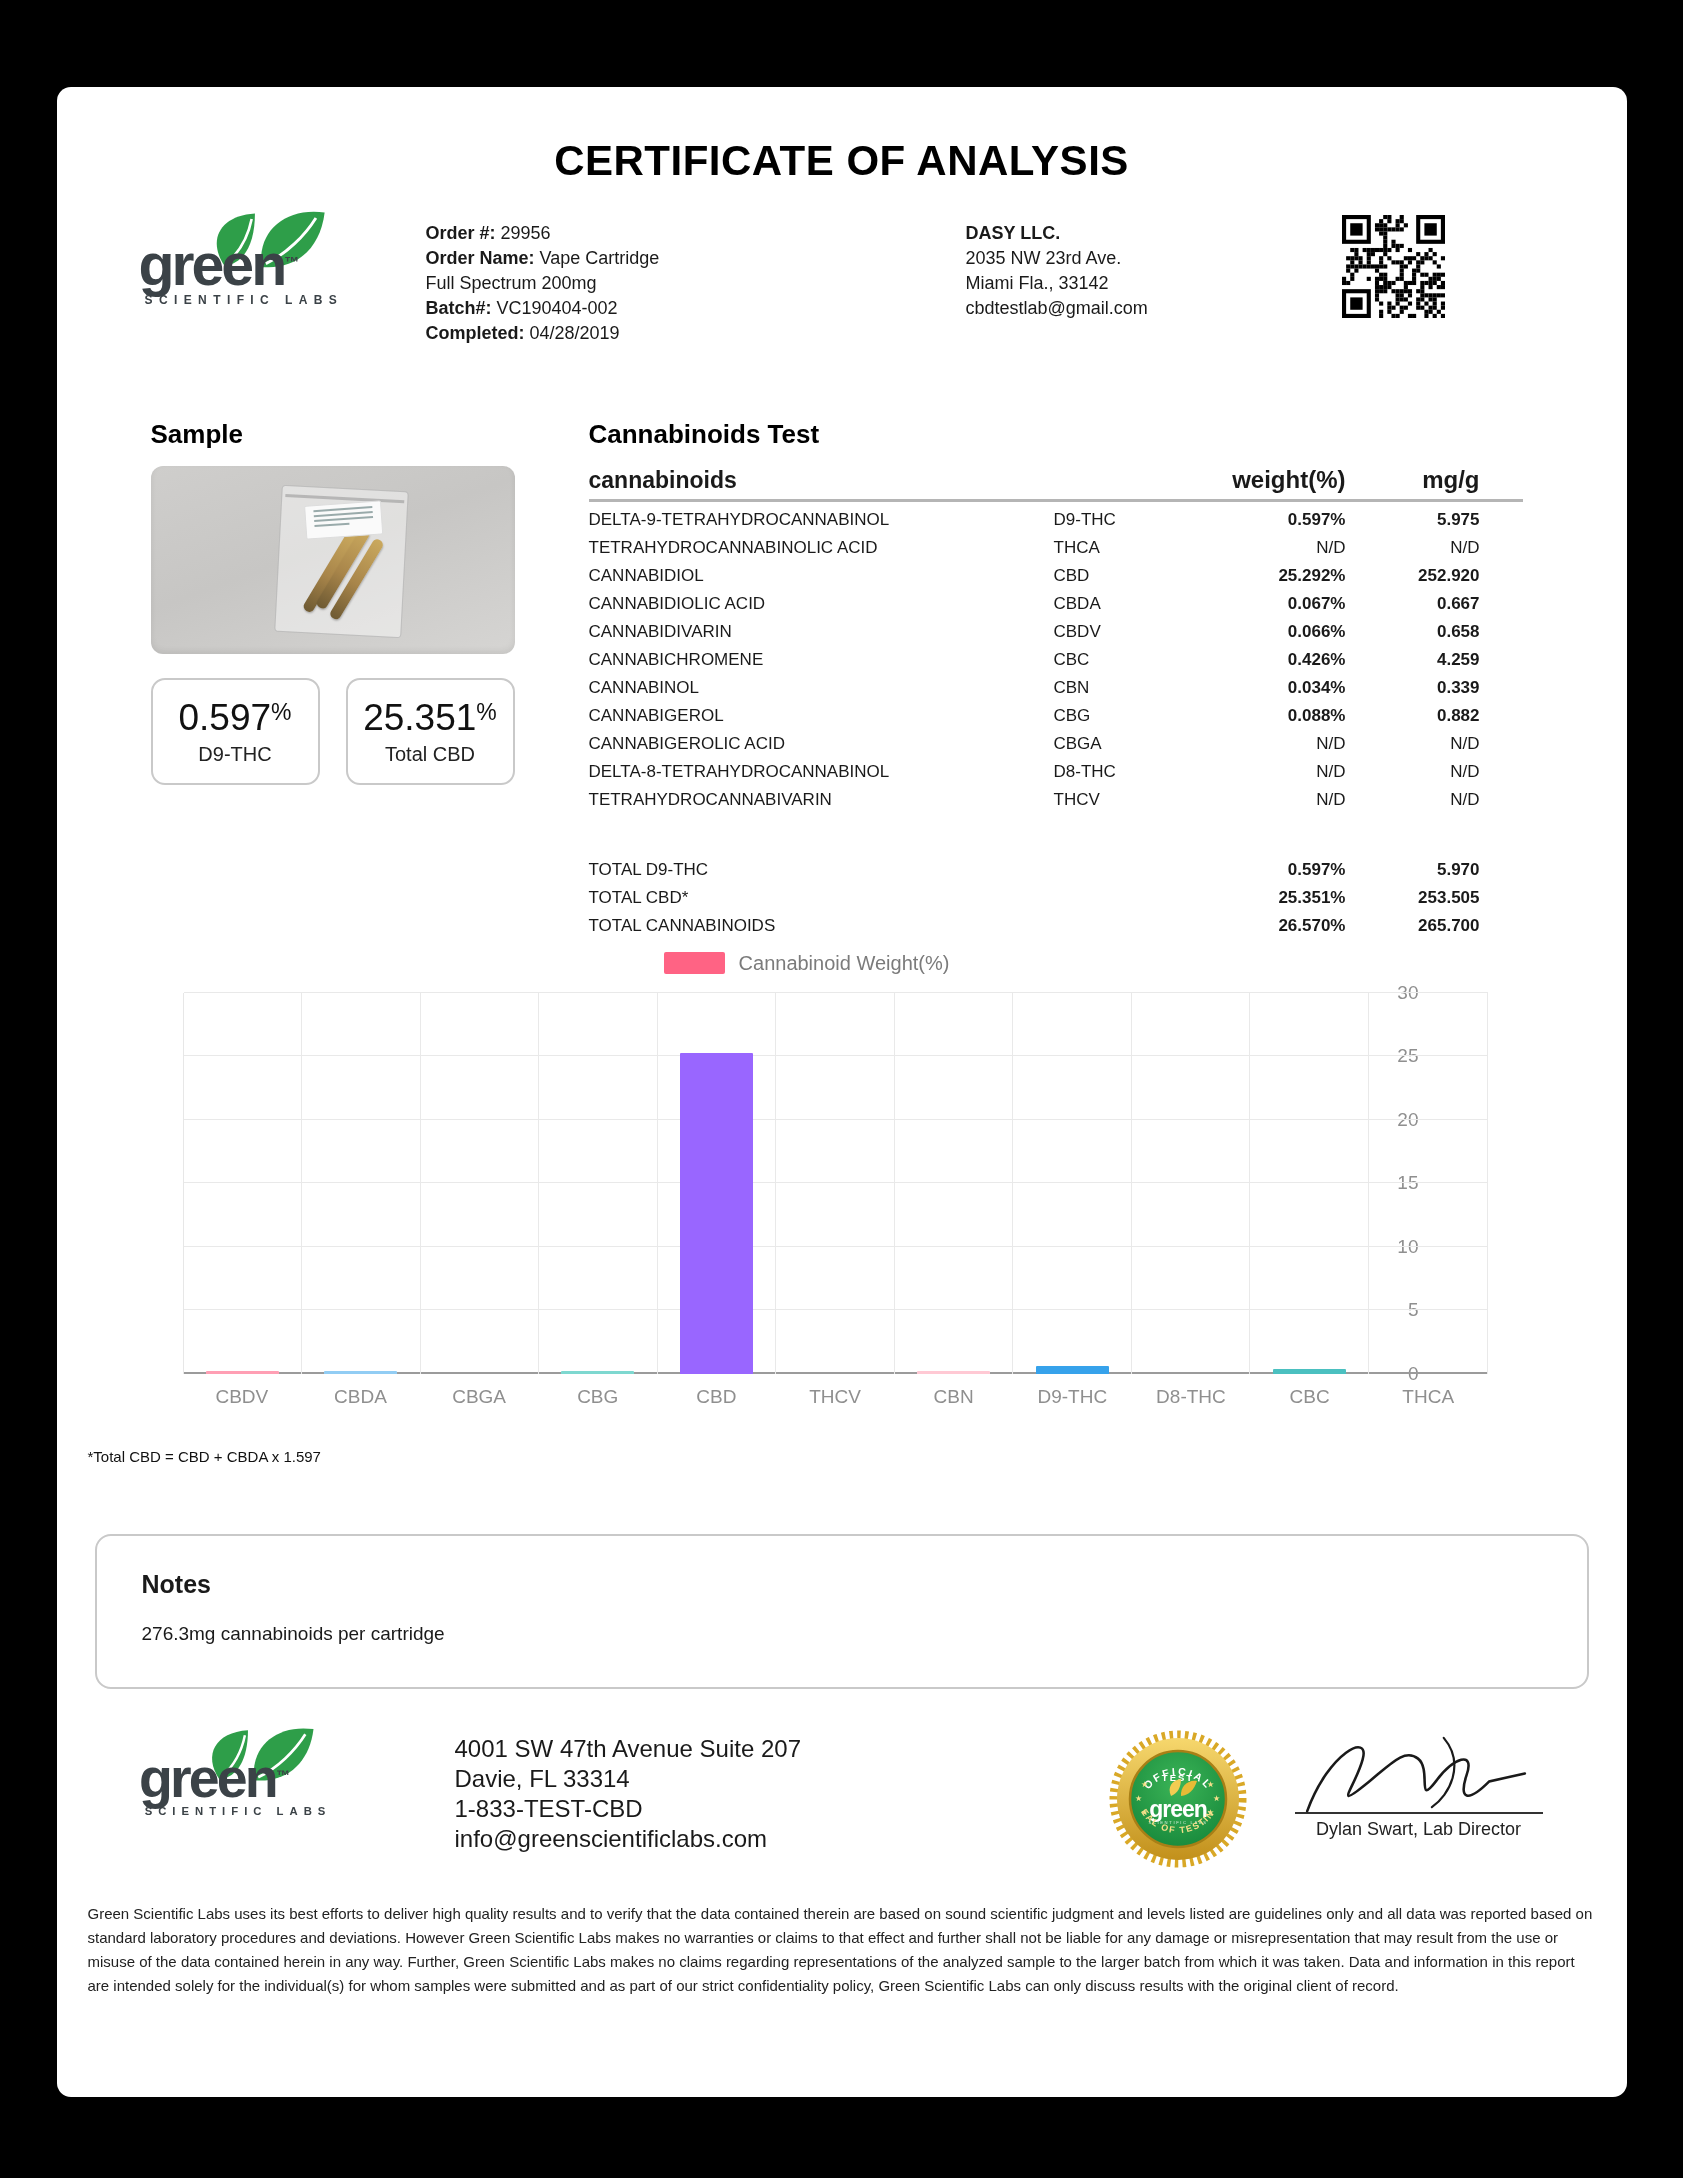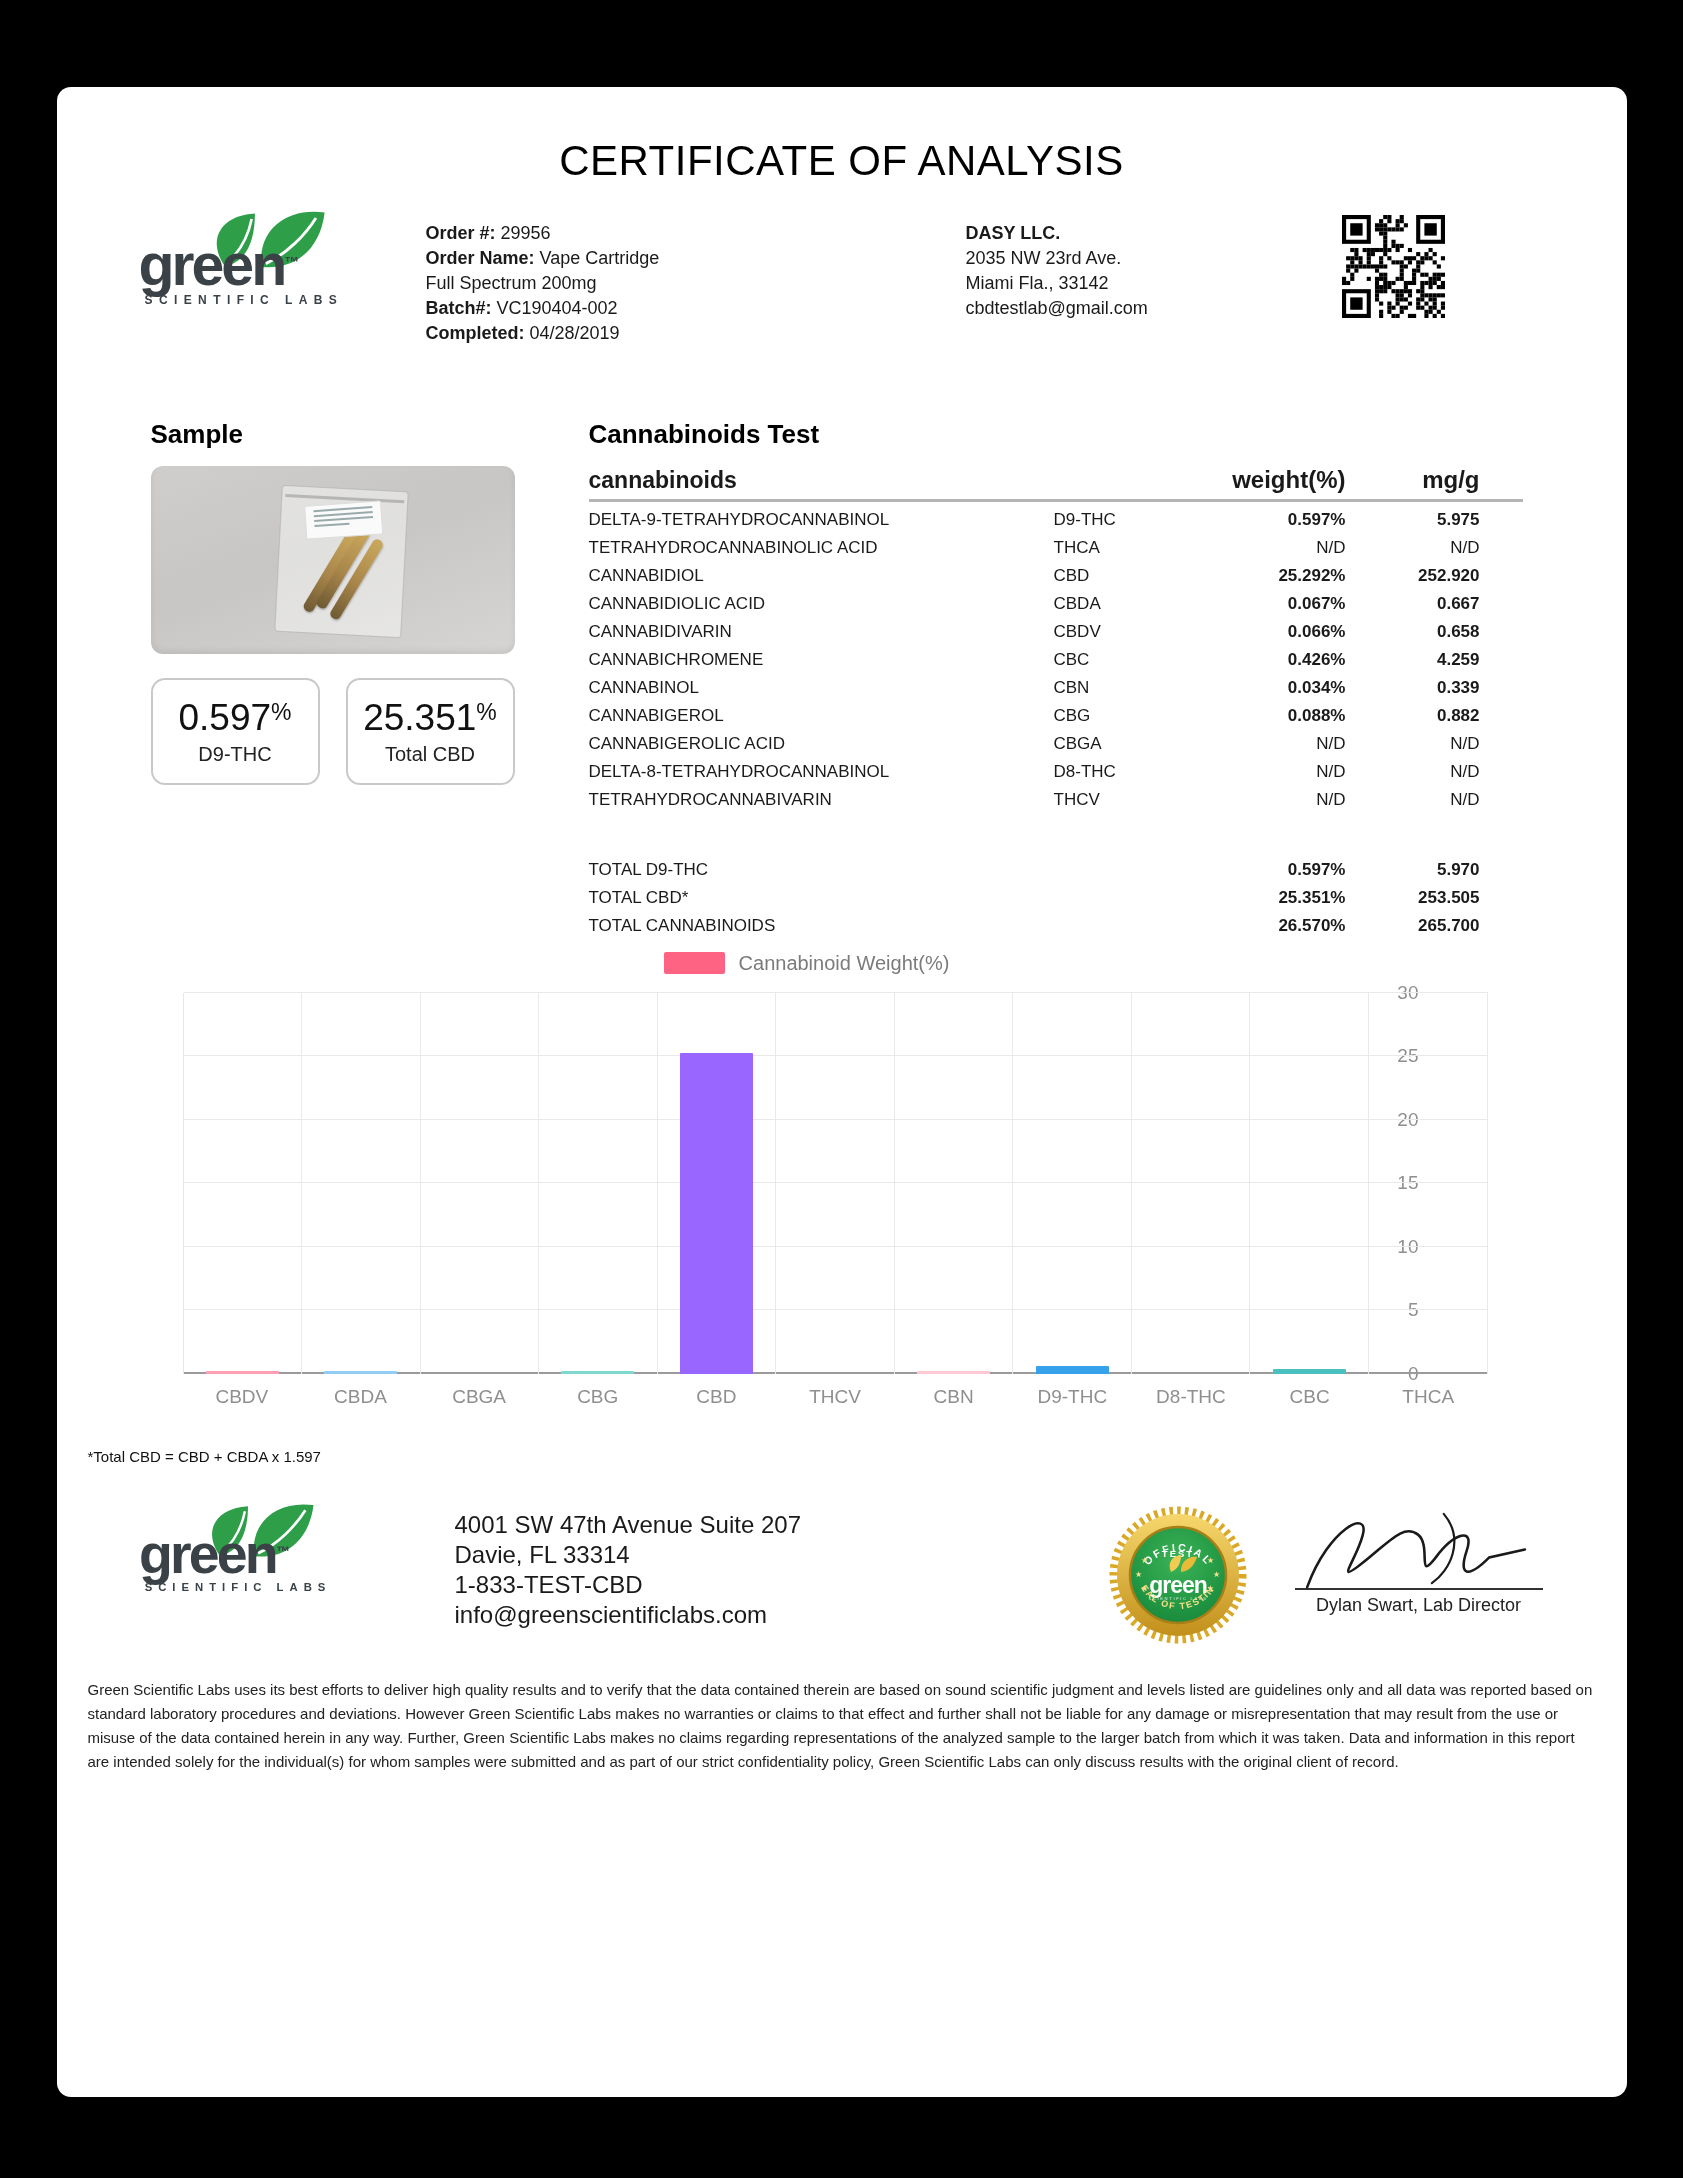--- a/index.html
+++ b/index.html
@@ -2,21 +2,21 @@
 <html><head>
 <meta charset="utf-8">
 <style>
   * { margin:0; padding:0; box-sizing:border-box; }
   html,body { width:1683px; background:#000; font-family:"Liberation Sans", sans-serif; color:#1a1a1a; }
   body { height:2178px; overflow:hidden; }
 
   .card { width:1570px; height:2010px; margin:87px auto 0; background:#fff; border-radius:14px; overflow:hidden; position:relative; }
 
   
-  .page-title { margin-top:50px; text-align:center; font-size:42px; font-weight:normal; letter-spacing:0.5px; color:#000; }
+  .page-title { margin-top:50px; text-align:center; font-size:42px; font-weight:bold; letter-spacing:0.5px; color:#000; }
 
   
   .header-row { position:relative; height:188px; margin-top:8px; }
   .gsl-logo { width:257px; }
   .header-row .gsl-logo { position:absolute; left:82px; top:14px; }
   .gsl-logo svg.leaves { display:block; margin-left:46px; }
   .gsl-word { font-size:59px; font-weight:bold; color:#3b4247; letter-spacing:-3px; line-height:.8; margin-top:-26px; position:relative; z-index:2; }
   .gsl-word .tm { font-size:15px; font-weight:bold; letter-spacing:0; vertical-align:18px; }
   .gsl-sub { font-size:12px; font-weight:bold; color:#3b4247; letter-spacing:6.4px; margin:4px 0 0 6px; }
 
@@ -557,20 +557,24 @@
         <div>CBN</div>
         <div>D9-THC</div>
         <div>D8-THC</div>
         <div>CBC</div>
         <div>THCA</div>
       </div>
   </div>
 
   <div class="footnote">*Total CBD = CBD + CBDA x 1.597</div>
 
+  <div class="notes">
+    <h3>Notes</h3>
+    <p>276.3mg cannabinoids per cartridge</p>
+  </div>
 
   <div class="footer-row">
     <div class="gsl-logo">
       <svg class="leaves" width="166" height="61" viewBox="0 0 140 56">
         <path d="M30,54 C14,30 26,8 58,6 C58,34 48,52 30,54 Z" fill="#2E9E49"></path>
         <path d="M33,51 C45,40 52,26 55,11" stroke="#ffffff" stroke-width="2.4" fill="none"></path>
         <path d="M64,55 C60,22 86,0 122,5 C118,38 96,58 64,55 Z" fill="#2E9E49"></path>
         <path d="M68,52 C87,43 104,26 114,10" stroke="#ffffff" stroke-width="2.6" fill="none"></path>
       </svg>
       <div class="gsl-word"><span>green</span><span class="tm">™</span></div>

